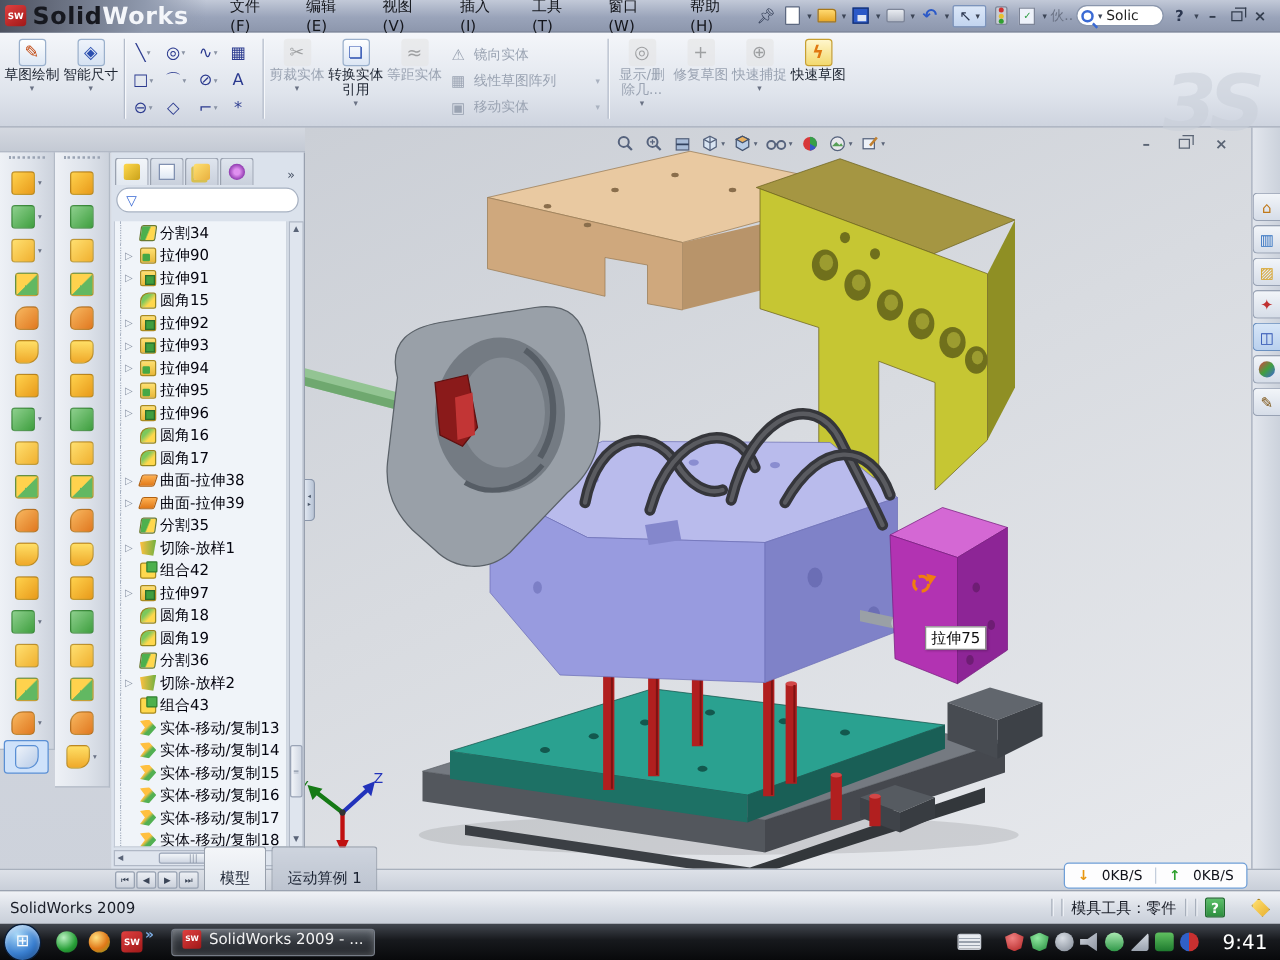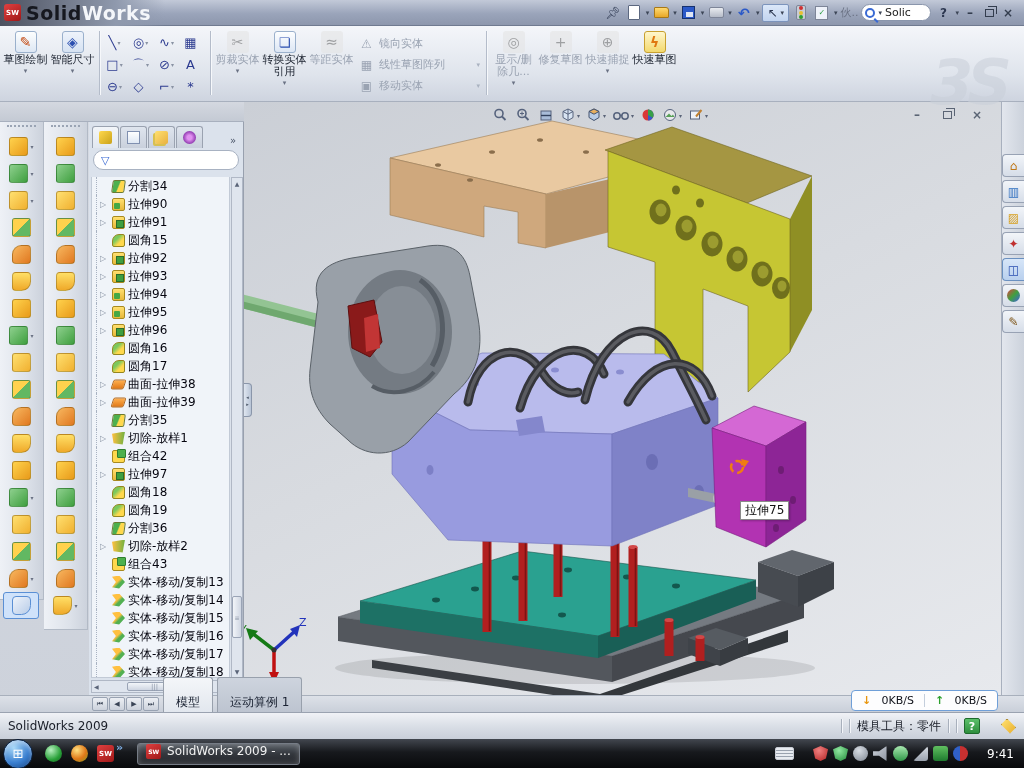--- a/index.html
+++ b/index.html
@@ -189,33 +189,42 @@
 .kbchip{width:19px;height:13px;background:repeating-linear-gradient(#e8ebf0 0 2px,#9aa2ae 2px 3px);border:1px solid #c8ccd4;border-radius:2px;margin-right:14px}
 .trayico{width:15px;height:15px;border-radius:3px}
 .t-redshield{background:radial-gradient(circle at 40% 30%,#f08080,#b02020);clip-path:polygon(50% 0,100% 22%,86% 84%,50% 100%,14% 84%,0 22%)}
 .t-greenshield{background:radial-gradient(circle at 40% 30%,#90e8a0,#208838);clip-path:polygon(50% 0,100% 22%,86% 84%,50% 100%,14% 84%,0 22%)}
 .t-gear{background:radial-gradient(circle at 40% 30%,#d8dde4,#7e8692);border-radius:50%}
 .t-speaker{background:linear-gradient(135deg,#cfd4dc,#8a919e);clip-path:polygon(0 35%,40% 35%,90% 0,90% 100%,40% 65%,0 65%)}
 .t-usb{background:linear-gradient(#a8e8b0,#309848);border-radius:50%}
 .t-wifi{background:linear-gradient(#d8dde4,#9aa2ae);clip-path:polygon(0 100%,100% 0,100% 100%);position:relative}
 .t-defender{background:linear-gradient(#60c060,#1e7a2e);border-radius:3px}
 .t-sync{background:linear-gradient(90deg,#3060c8 50%,#c83030 50%);border-radius:50%}
-.clock{color:#fff;font-size:12px;margin-left:14px}
+.clock{color:#fff;font-size:16px;margin-left:14px}
 
 
 .hico svg{display:block}
 </style>
 </head>
 <body>
 
 <div class="titlebar">
   <div class="logo">
     <div class="swcube">SW</div>
     <div class="brand"><span class="b1">Solid</span><span class="b2">Works</span></div>
   </div>
+  <div class="menubar">
+      <div class="menu-item">文件(F)</div>
+      <div class="menu-item">编辑(E)</div>
+      <div class="menu-item">视图(V)</div>
+      <div class="menu-item">插入(I)</div>
+      <div class="menu-item">工具(T)</div>
+      <div class="menu-item">窗口(W)</div>
+      <div class="menu-item">帮助(H)</div>
+    </div>
   <div class="qtb">
     <span class="qi">📌︎</span>
     <span class="qi">
         <span class="chip-page"></span>
       </span>
       <span class="ddg">▾</span>
     <span class="qi">
         <span class="chip-folder"></span>
       </span>
       <span class="ddg">▾</span>

